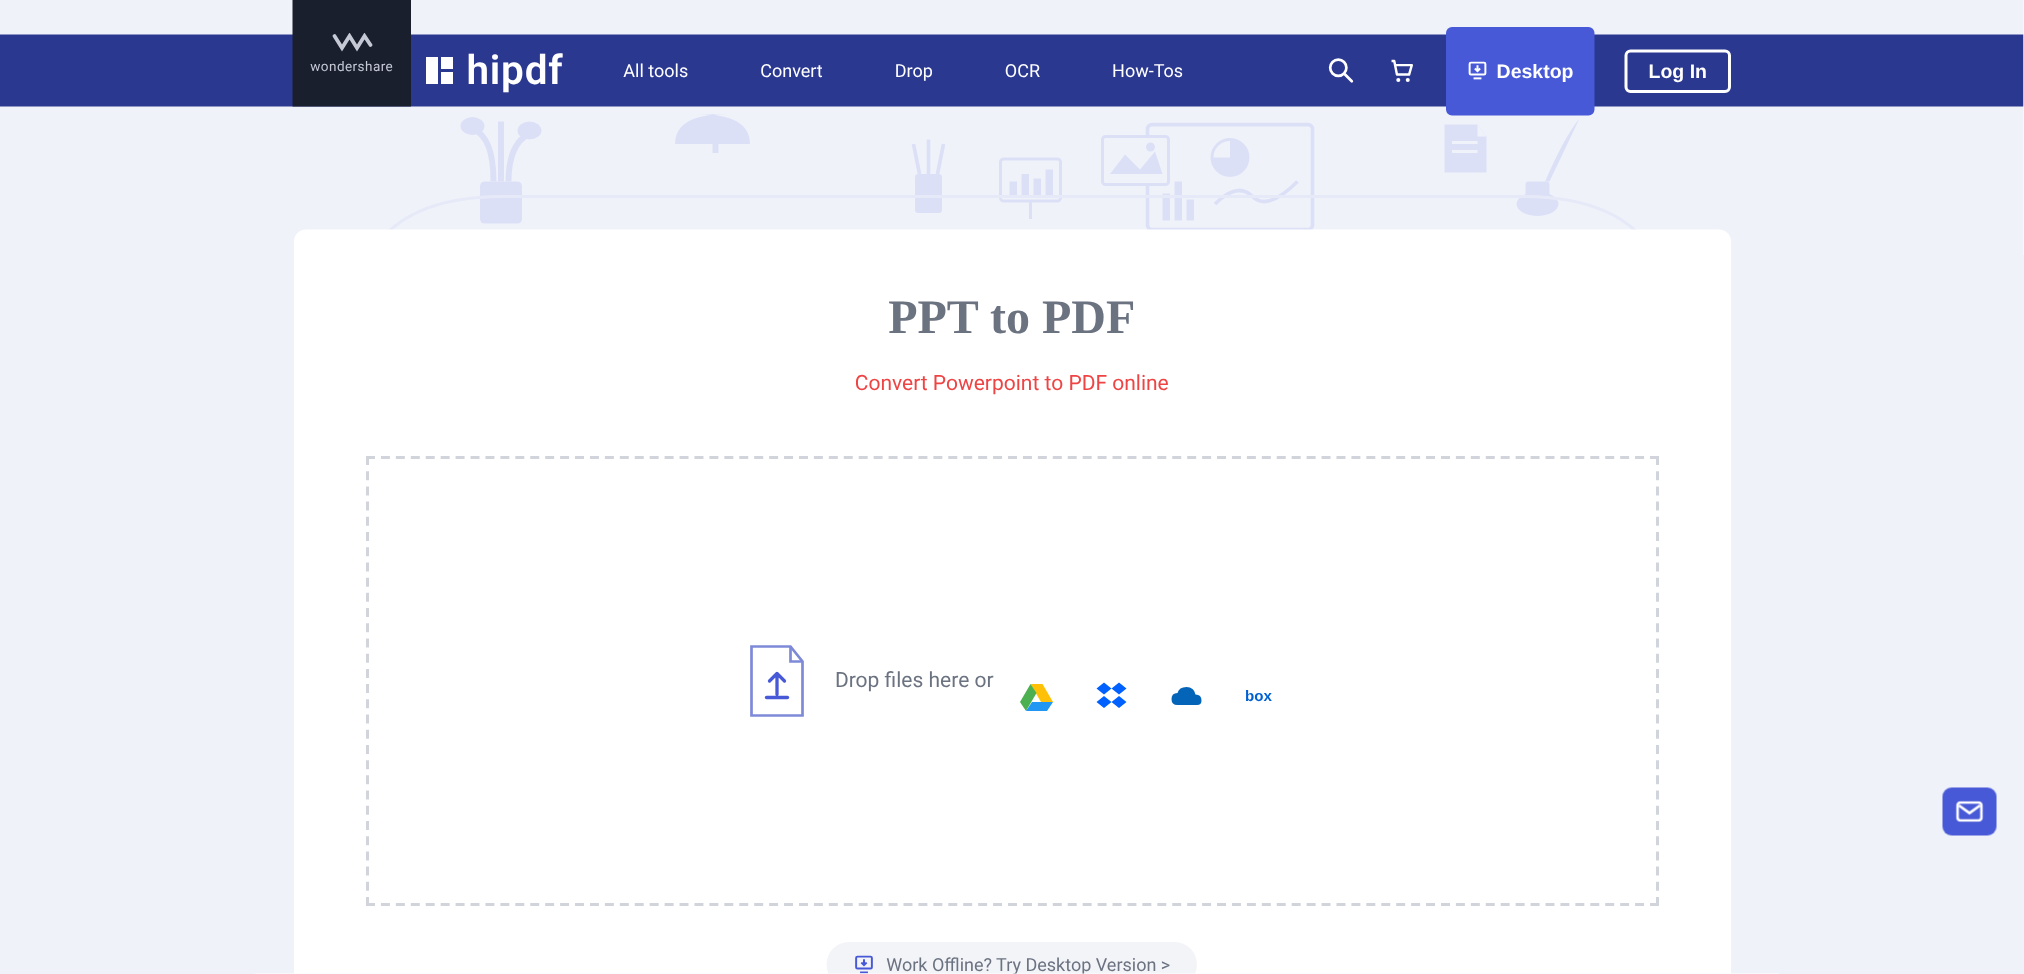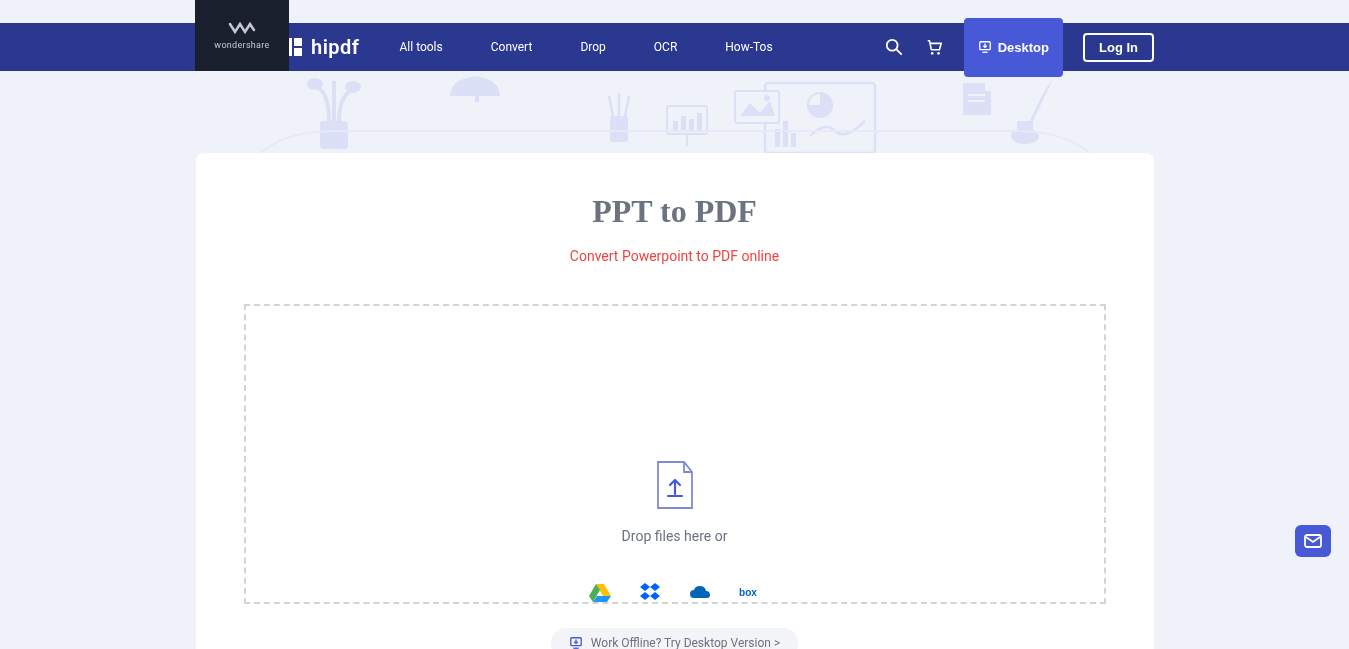--- a/index.html
+++ b/index.html
@@ -20,21 +20,21 @@
       background: #2a3890;
       display: flex;
       align-items: center;
       color: #fff;
       position: relative;
     }
     .wondershare-block {
       position: absolute;
       left: 195px;
       top: -23px;
-      width: 94px;
+      width: 79px;
       height: 71px;
       background: #1a1f2e;
       display: flex;
       flex-direction: column;
       align-items: center;
       justify-content: center;
       z-index: 10;
     }
     .wondershare-icon {
       width: 28px;
@@ -50,21 +50,21 @@
       margin-left: 283px;
       display: flex;
       align-items: center;
       gap: 8px;
     }
     .logo-icon {
       width: 20px;
       height: 20px;
     }
     .logo-text {
-      font-size: 20px;
+      font-size: 27px;
       font-weight: 600;
       letter-spacing: 0.5px;
     }
     .nav-links {
       display: flex;
       gap: 48px;
       margin-left: 40px;
     }
     .nav-link {
       font-size: 12px;
@@ -140,23 +140,23 @@
     }
     .page-subtitle {
       font-size: 14px;
       color: #ef4444;
       margin-bottom: 40px;
     }
     .drop-zone {
       border: 2px dashed #d1d5db;
       height: 300px;
       display: flex;
-      flex-direction: column;
-      align-items: center;
-      justify-content: flex-end;
+      flex-direction: row;
+      align-items: center;
+      justify-content: center;
       gap: 18px;
     }
     .file-icon {
       width: 42px;
       height: 50px;
     }
     .drop-text {
       font-size: 14px;
       color: #6b7280;
     }

